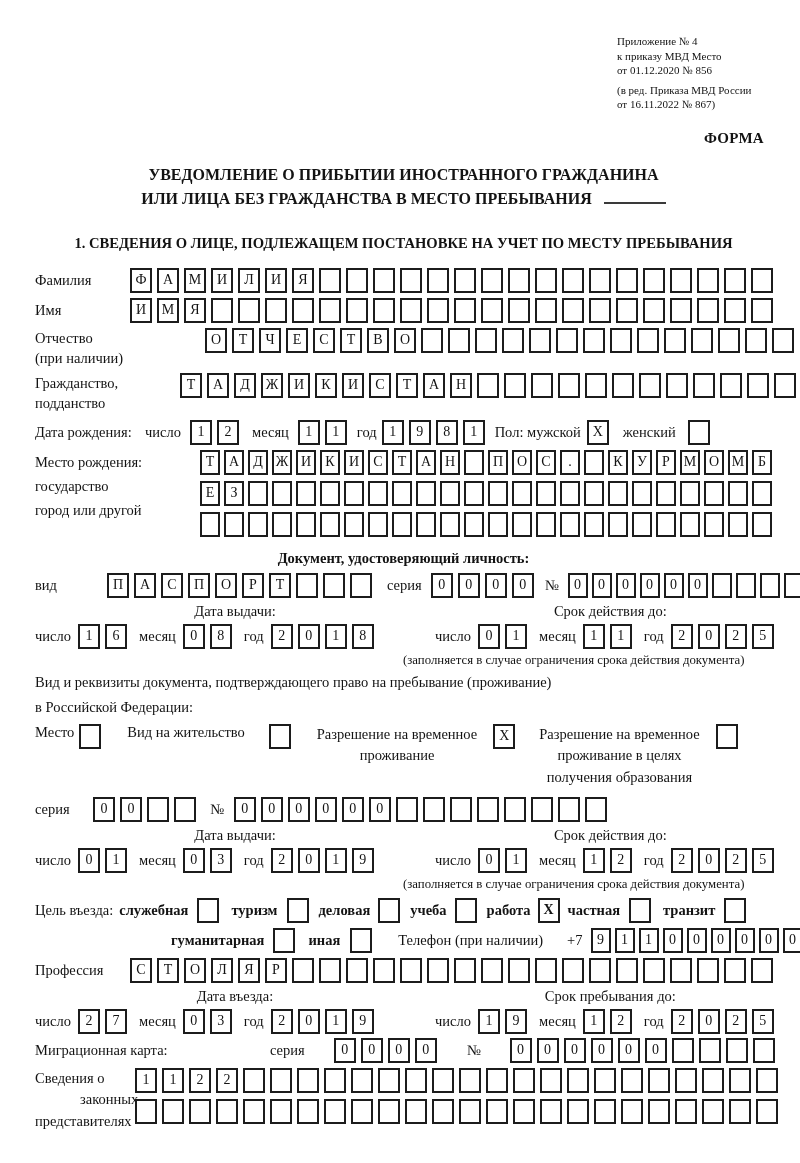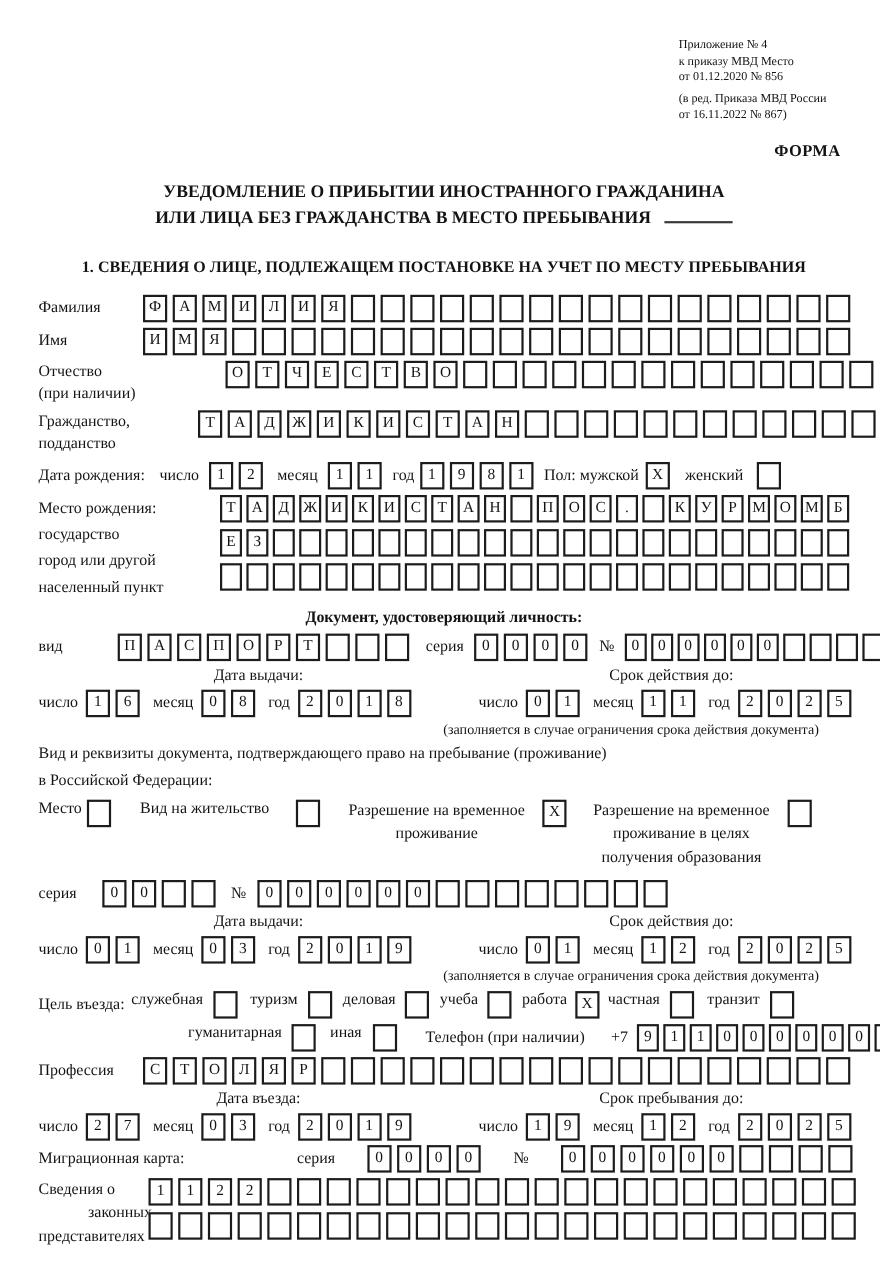--- a/index.html
+++ b/index.html
@@ -37,21 +37,21 @@
   .dcol-l { width:400px; flex:none; }
   .dcol-r { flex:none; }
   .dhead { font-size:14.5px; text-align:center; margin-bottom:4px; }
   .drow { display:flex; align-items:center; }
   .drow .lbl { margin-right:7px; }
   .drow .boxrow { margin-right:12px; }
   .note { font-size:12.8px; white-space:nowrap; margin-top:4px; margin-left:-32px; }
 
   .plain { font-size:14.5px; margin-bottom:8px; }
   .plbl { font-size:14.5px; text-align:center; line-height:1.5; flex:none; }
-  .pair { display:inline-flex; align-items:flex-start; flex:none; }
+  .pair { display:inline-flex; align-items:center; flex:none;font-weight:bold; }
 </style>
 </head>
 <body>
 
 <div class="page">
 
   <div class="annex">
     <div>Приложение № 4</div>
     <div>к приказу МВД Место</div>
     <div>от 01.12.2020 № 856</div>
@@ -218,21 +218,20 @@
     <span class="boxrow">
         <span class="box"></span>
       </span>
   </div>
 
   <div class="row top" style="margin-top:4px;">
     <div class="lblcol" style="width:170px;">
       <div>Место рождения:</div>
       <div>государство</div>
       <div>город или другой</div>
-      <div>населенный пункт</div>
     </div>
     <div class="boxcol">
       <span class="boxrow sm">
           <span class="box">Т</span>
           <span class="box">А</span>
           <span class="box">Д</span>
           <span class="box">Ж</span>
           <span class="box">И</span>
           <span class="box">К</span>
           <span class="box">И</span>

